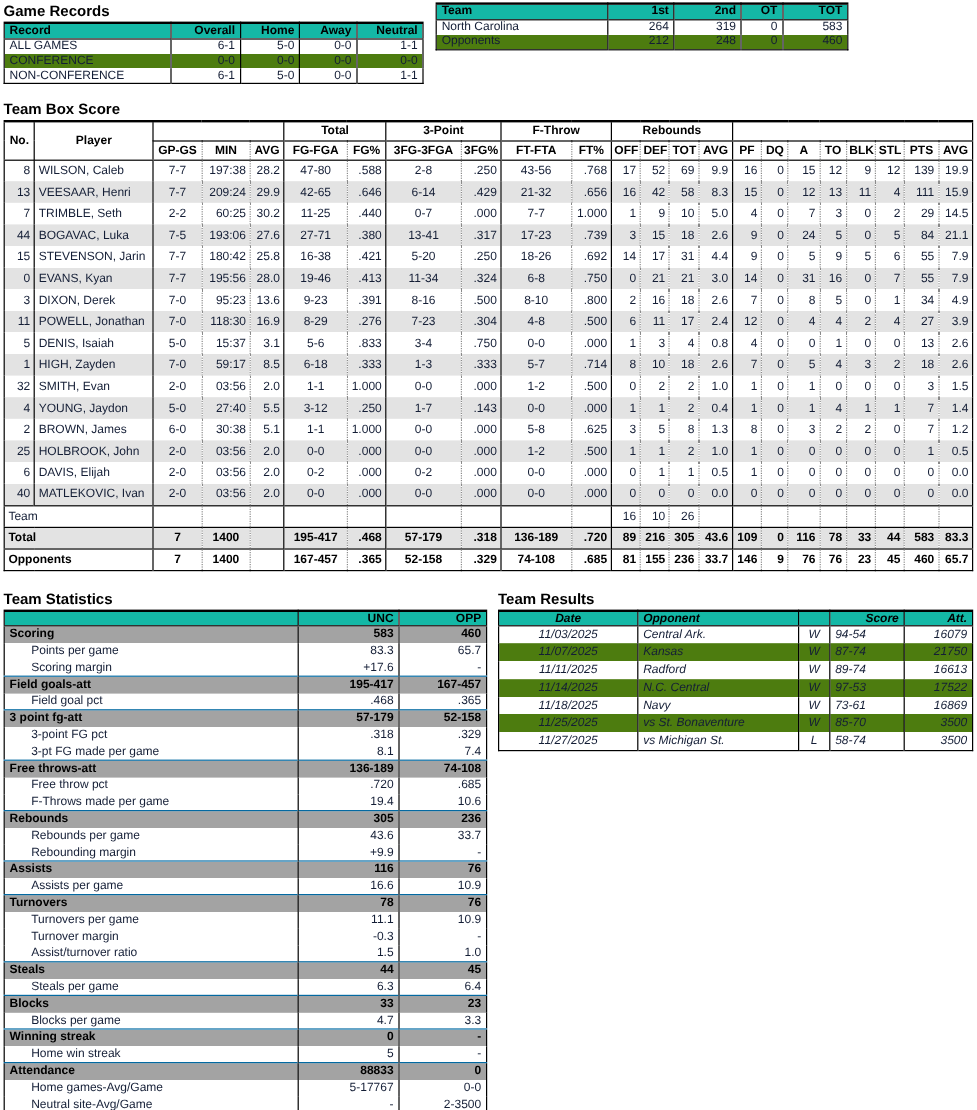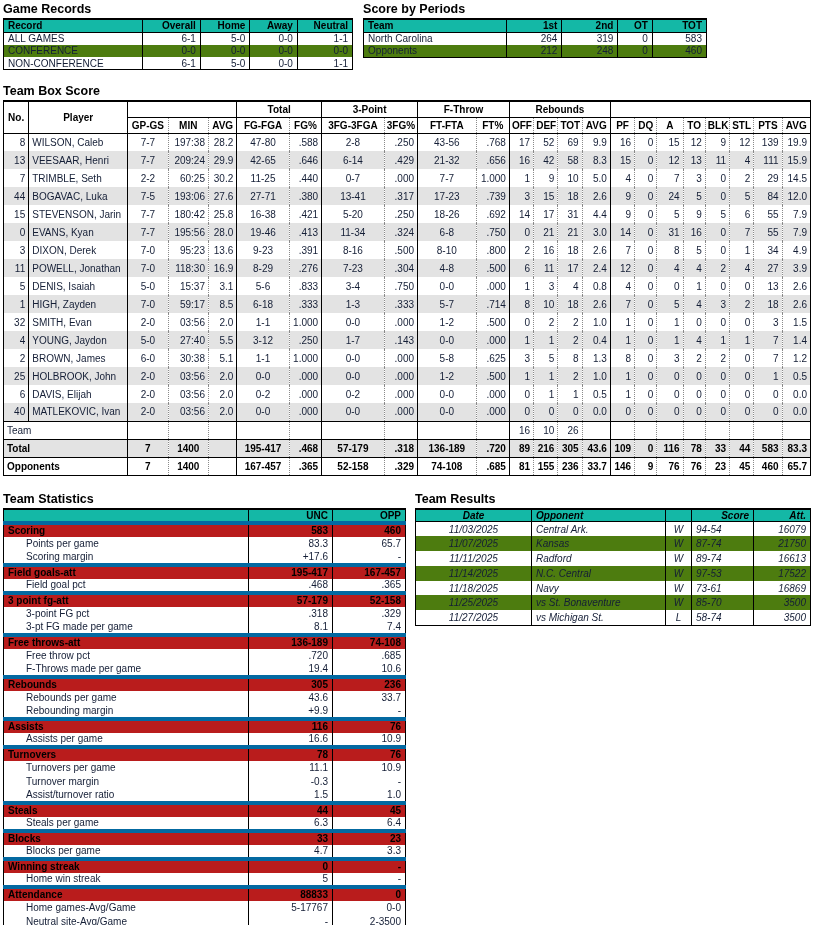--- a/index.html
+++ b/index.html
@@ -61,21 +61,21 @@
   .gd { border-left:1px dotted #8a8a8a; }
   .vs { border-left:1px solid #000; }
 
   
   .bottom-row { display:flex; gap:10px; align-items:flex-start; }
   .bottom-col-left  { width:402px; }
   .bottom-col-right { width:395px; }
 
   #team-stats-table { width:402px; }
   #team-stats-table td { height:14px; font-size:10px; }
-  #team-stats-table tr.section td { background:#b91c1c; font-weight:bold; color:#000; border-top:4px solid #0369a1; }
+  #team-stats-table tr.section td { background:#a3a3a3; font-weight:bold; color:#000; border-top:1px solid #0369a1; }
   #team-stats-table td.lbl-sub { padding-left:22px; }
   #team-stats-table td.lbl-sec { padding-left:4px; }
 
   #team-results-table { width:395px;font-style:italic; }
   #team-results-table td { height:14.8px; }
 </style>
 </head>
 <body>
 
 <div class="page">
@@ -119,21 +119,20 @@
               <td class="l">NON-CONFERENCE</td>
               <td class="r">6-1</td>
               <td class="r">5-0</td>
               <td class="r">0-0</td>
               <td class="r">1-1</td>
             </tr>
           </tbody>
       </table>
     </div>
     <div class="top-col-right">
-      <div class="section-title">Score by Periods</div>
       <table class="box" id="score-by-periods-table">
         <colgroup>
             <col style="width:165px">
             <col style="width:64px">
             <col style="width:65px">
             <col style="width:38px">
             <col style="width:62px">
           </colgroup>
         <thead>
             <tr>
@@ -319,21 +318,21 @@
             <td class="gd r">15</td>
             <td class="gd r">18</td>
             <td class="gd r">2.6</td>
             <td class="gs r">9</td>
             <td class="gd r">0</td>
             <td class="gd r">24</td>
             <td class="gd r">5</td>
             <td class="gd r">0</td>
             <td class="gd r">5</td>
             <td class="gd r">84</td>
-            <td class="gd r">12.0</td>
+            <td class="gd r">21.1</td>
           </tr>
           <tr>
             <td class="r">15</td>
             <td class="l vs">STEVENSON, Jarin</td>
             <td class="gs c">7-7</td>
             <td class="gd r">180:42</td>
             <td class="gd r">25.8</td>
             <td class="gs c">16-38</td>
             <td class="gd r">.421</td>
             <td class="gs c">5-20</td>

